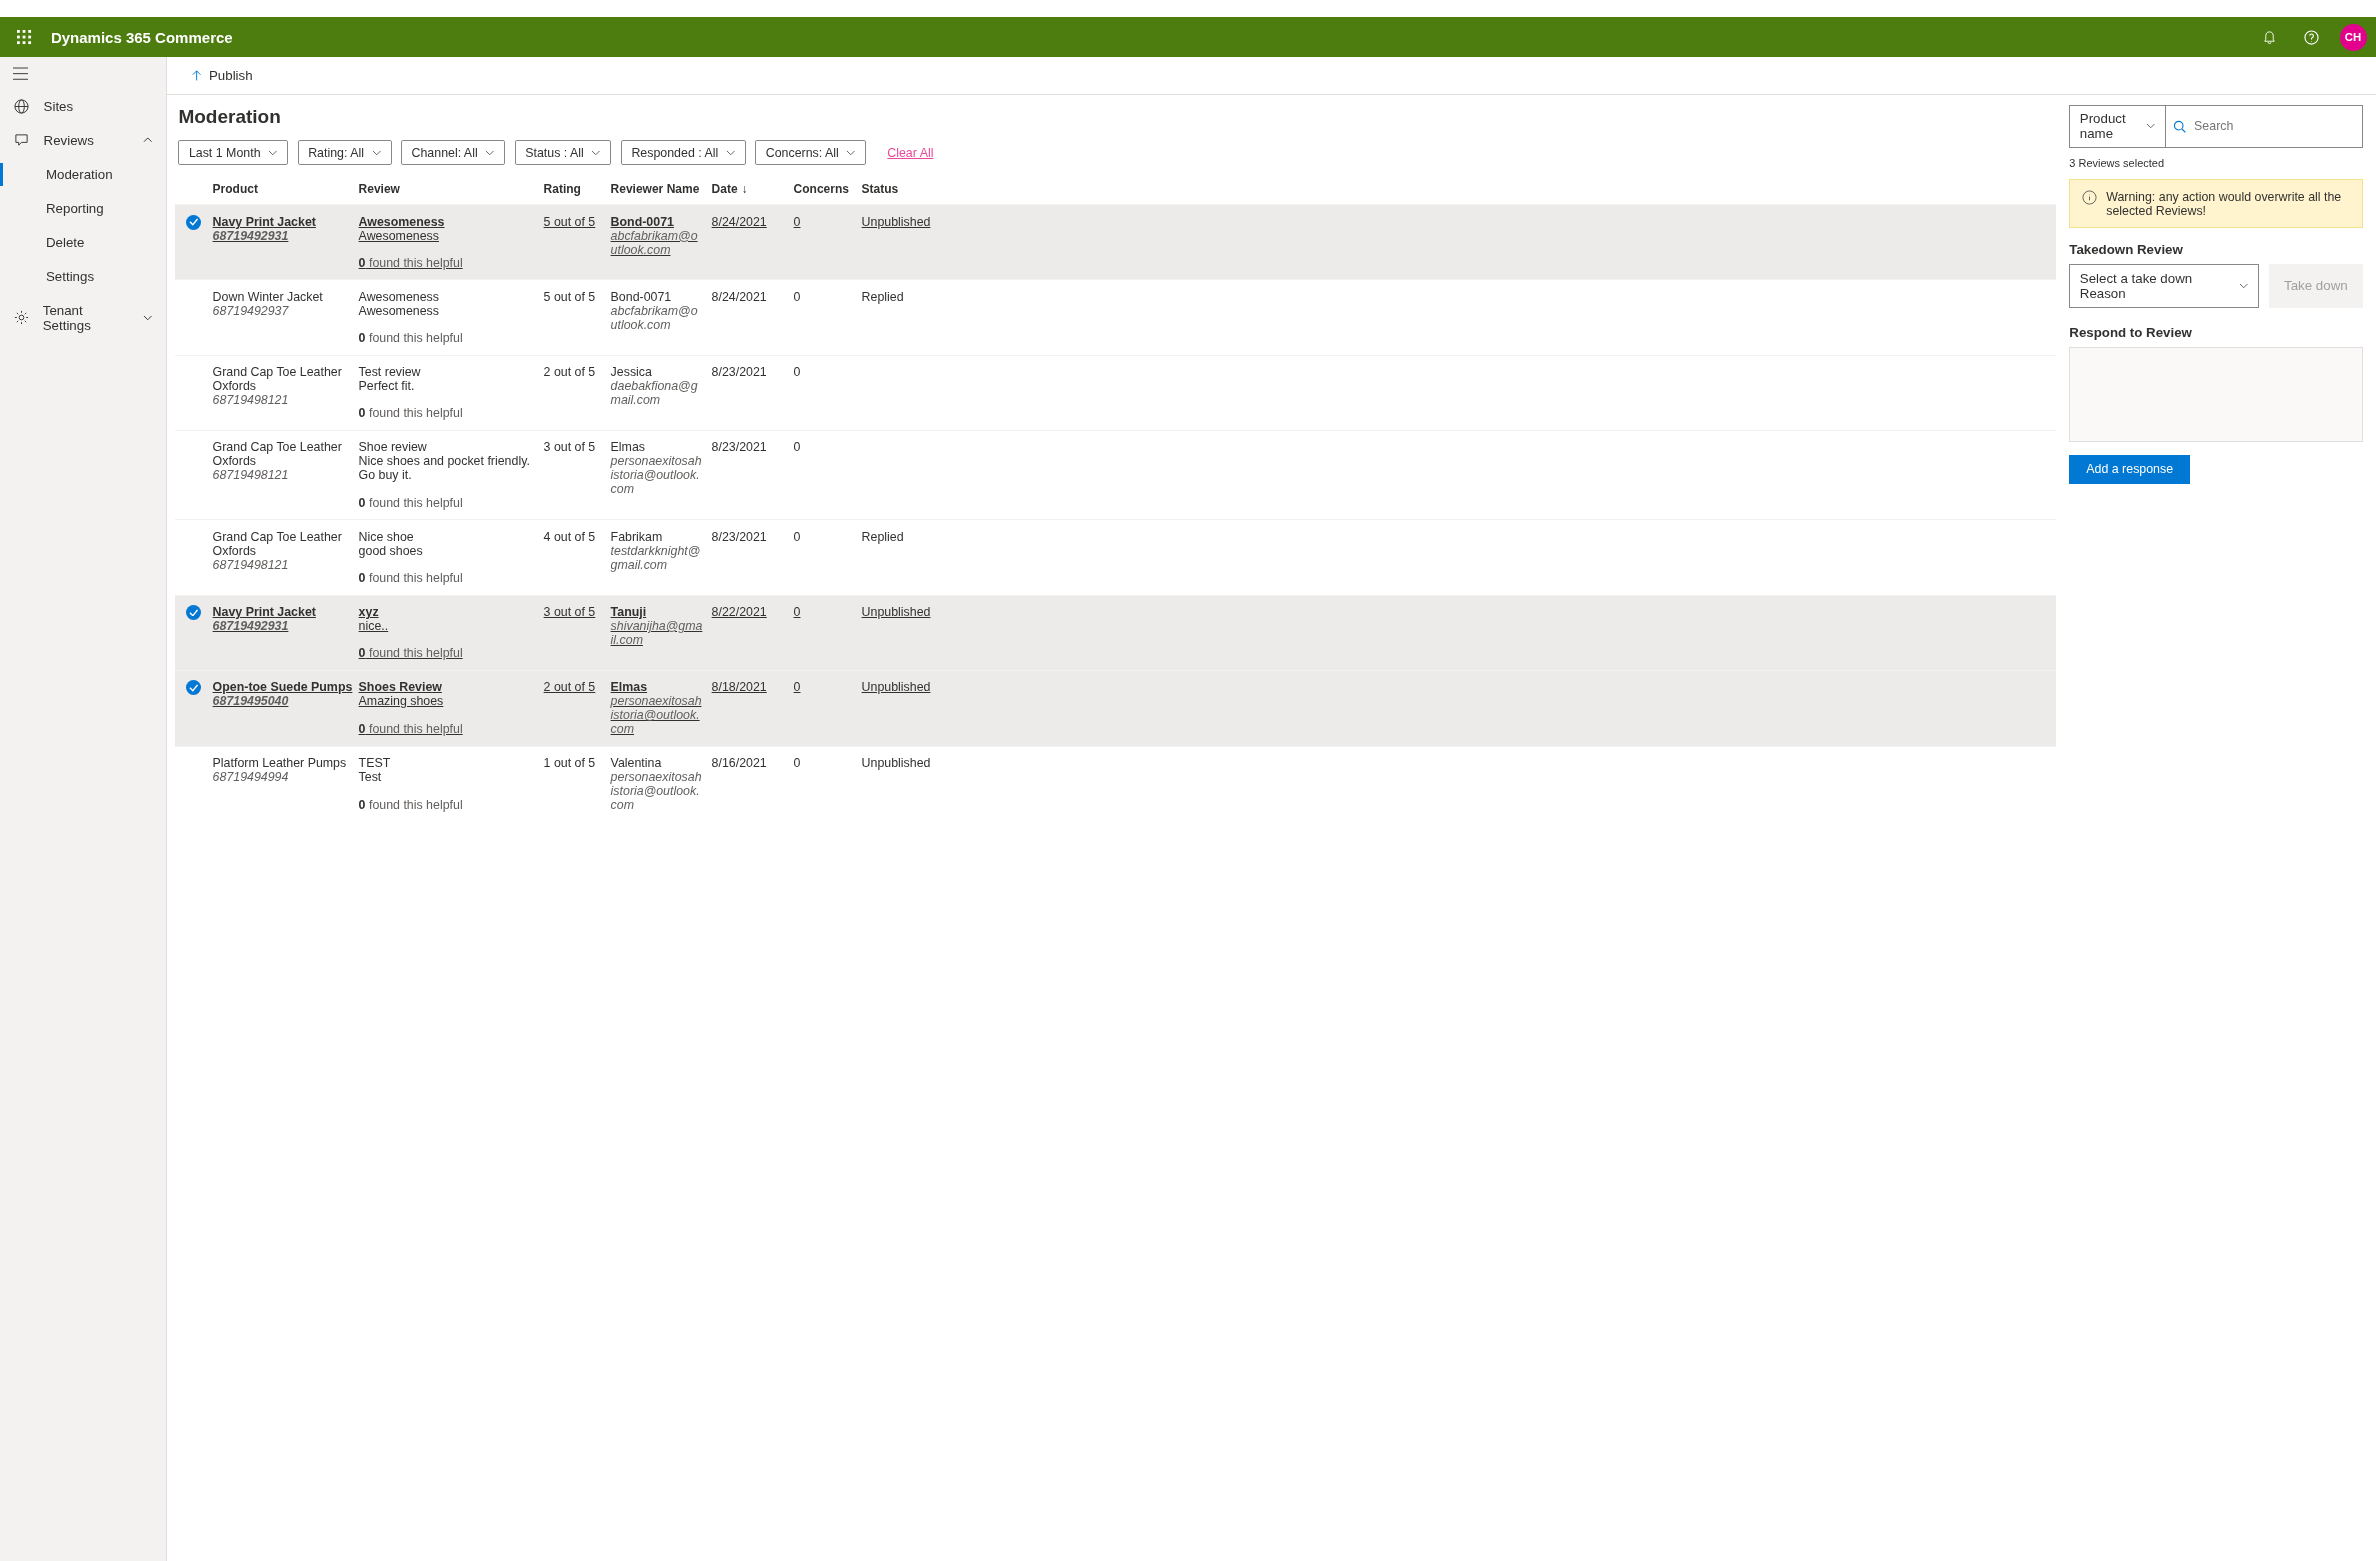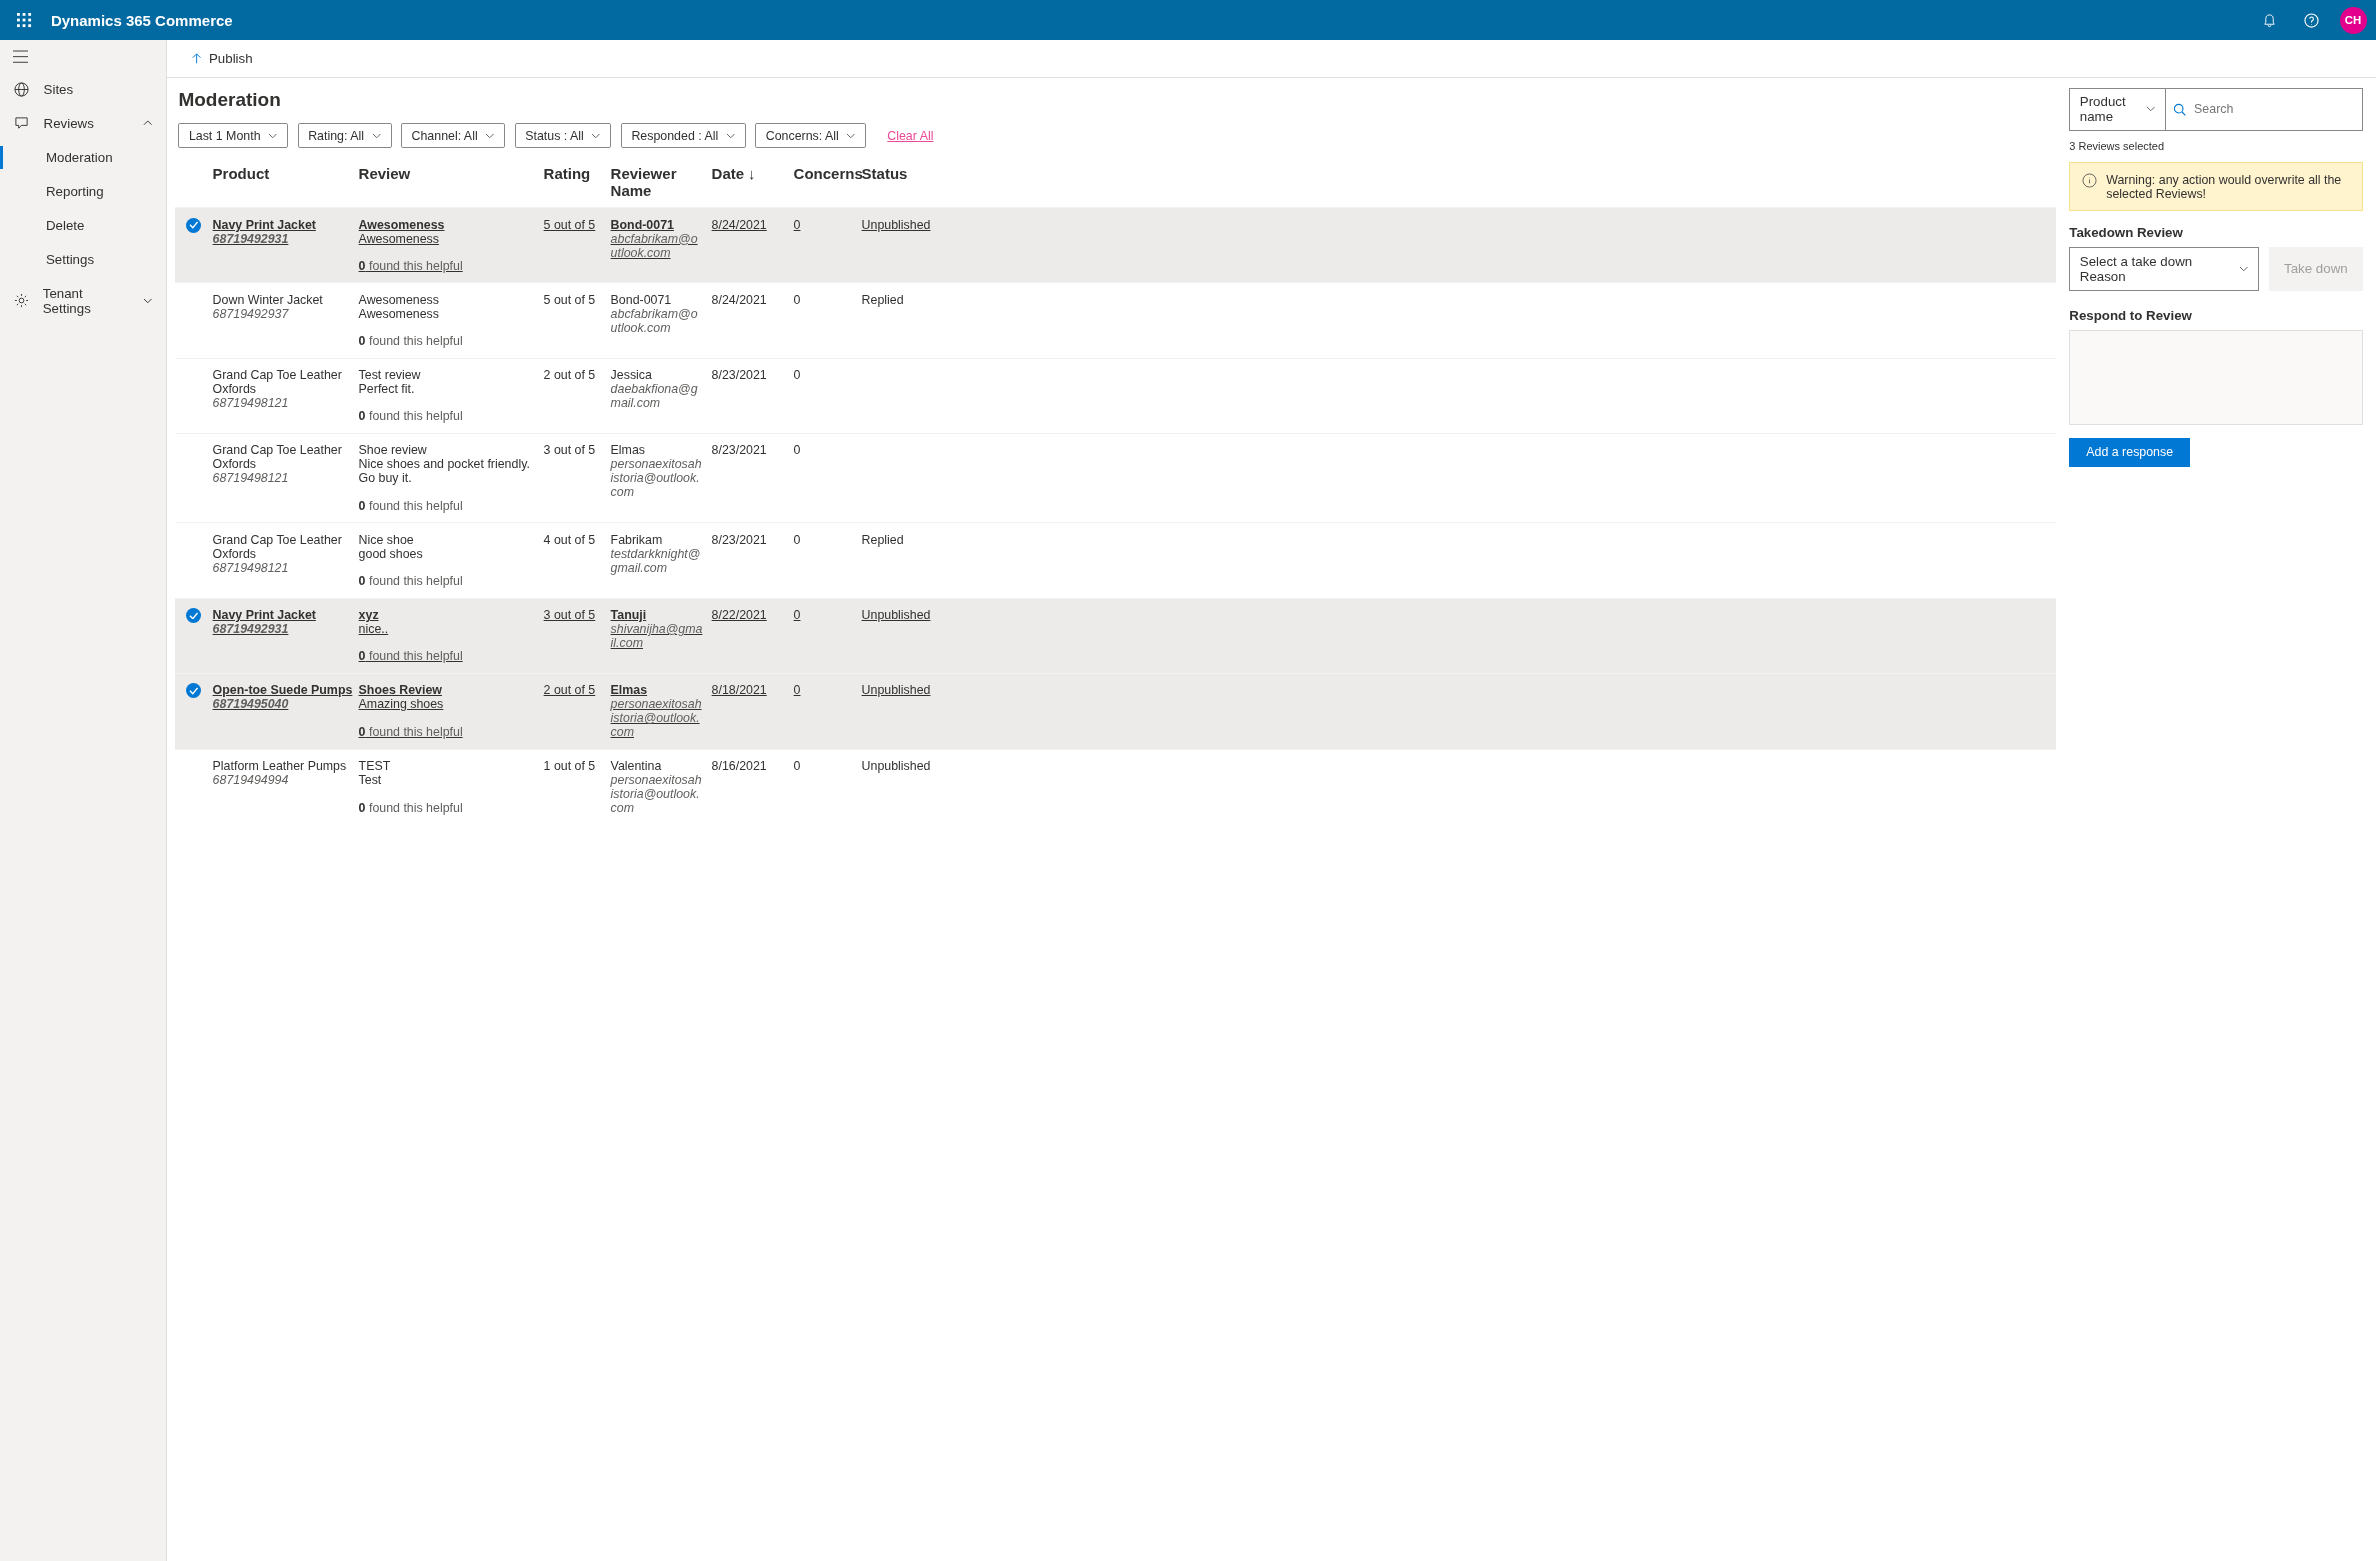--- a/index.html
+++ b/index.html
@@ -1,17 +1,17 @@
 <!DOCTYPE html>
 <html style="font-size:15px"><head>
 <meta charset="utf-8">
 <style>
 * { box-sizing: border-box; margin: 0; padding: 0; }
 body { font-family: "Segoe UI", -apple-system, sans-serif; font-size: 13.3px; color: #323130; background: #fff; }
-.header { background: #0369a1; color: #fff; height: 40px; display: flex; align-items: center; padding: 0 9.5px; }
+.header { background: #4d7c0f; color: #fff; height: 40px; display: flex; align-items: center; padding: 0 9.5px; margin-top: 17px; }
 .waffle { width: 30px; height: 30px; display: flex; align-items: center; justify-content: center; cursor: pointer; }
 .waffle svg { width: 15px; height: 15px; }
 .app-title { font-size: 15px; font-weight: 600; margin-left: 11.4px; }
 .header-right { margin-left: auto; display: flex; align-items: center; gap: 3.8px; }
 .header-icon { width: 38px; height: 38px; display: flex; align-items: center; justify-content: center; cursor: pointer; }
 .avatar { width: 27px; height: 27px; border-radius: 50%; background: #e3008c; color: #fff; display: flex; align-items: center; justify-content: center; font-size: 11.4px; font-weight: 600; margin-left: 5.7px; cursor: pointer; }
 
 .body { display: flex; height: calc(100vh - 40px); }
 .sidebar { width: 167px; background: #f3f2f1; border-right: 1px solid #e1dfdd; display: flex; flex-direction: column; }
 .hamburger { padding: 9.5px 13.3px; cursor: pointer; }
@@ -26,21 +26,21 @@
 .cmdbar .cmd { display: flex; align-items: center; gap: 5.7px; cursor: pointer; color: #323130; }
 
 .content { display: flex; flex: 1; overflow: hidden; }
 .center { flex: 1; padding: 9.5px 0 0 7.6px; overflow-y: auto; }
 .page-title { font-size: 19px; font-weight: 600; padding: 1.9px 0 11.4px 3.8px; }
 .filters { display: flex; gap: 9.5px; align-items: center; padding-left: 3.8px; margin-bottom: 11.4px; flex-wrap: wrap; }
 .filter-btn { border: 1px solid #8a8886; background: #fff; padding: 4.8px 9.5px; border-radius: 1.9px; display: flex; align-items: center; gap: 7.6px; cursor: pointer; font-size: 12.4px; }
 .clear-all { color: #ec4899; text-decoration: underline; cursor: pointer; margin-left: 11.4px; font-size: 12.4px; }
 
 .table { width: 100%; }
-.thead { display: flex; padding: 5.7px 0 7.6px 0; font-weight: 600; font-size: 15px; }
+.thead { display: flex; padding: 5.7px 0 7.6px 0; font-weight: 600; font-size: 12px; }
 .col-check { width: 38px; display: flex; justify-content: center; align-items: flex-start; padding-top: 1.9px; }
 .col-product { width: 146px; }
 .col-review { width: 185px; padding-right: 9.5px; }
 .col-rating { width: 67px; }
 .col-reviewer { width: 101px; padding-right: 7.6px; }
 .col-date { width: 82px; }
 .col-concerns { width: 68px; }
 .col-status { width: 76px; }
 
 .row { display: flex; padding: 9.5px 0; font-size: 12.4px; border-top: 1px solid #f3f2f1; }

